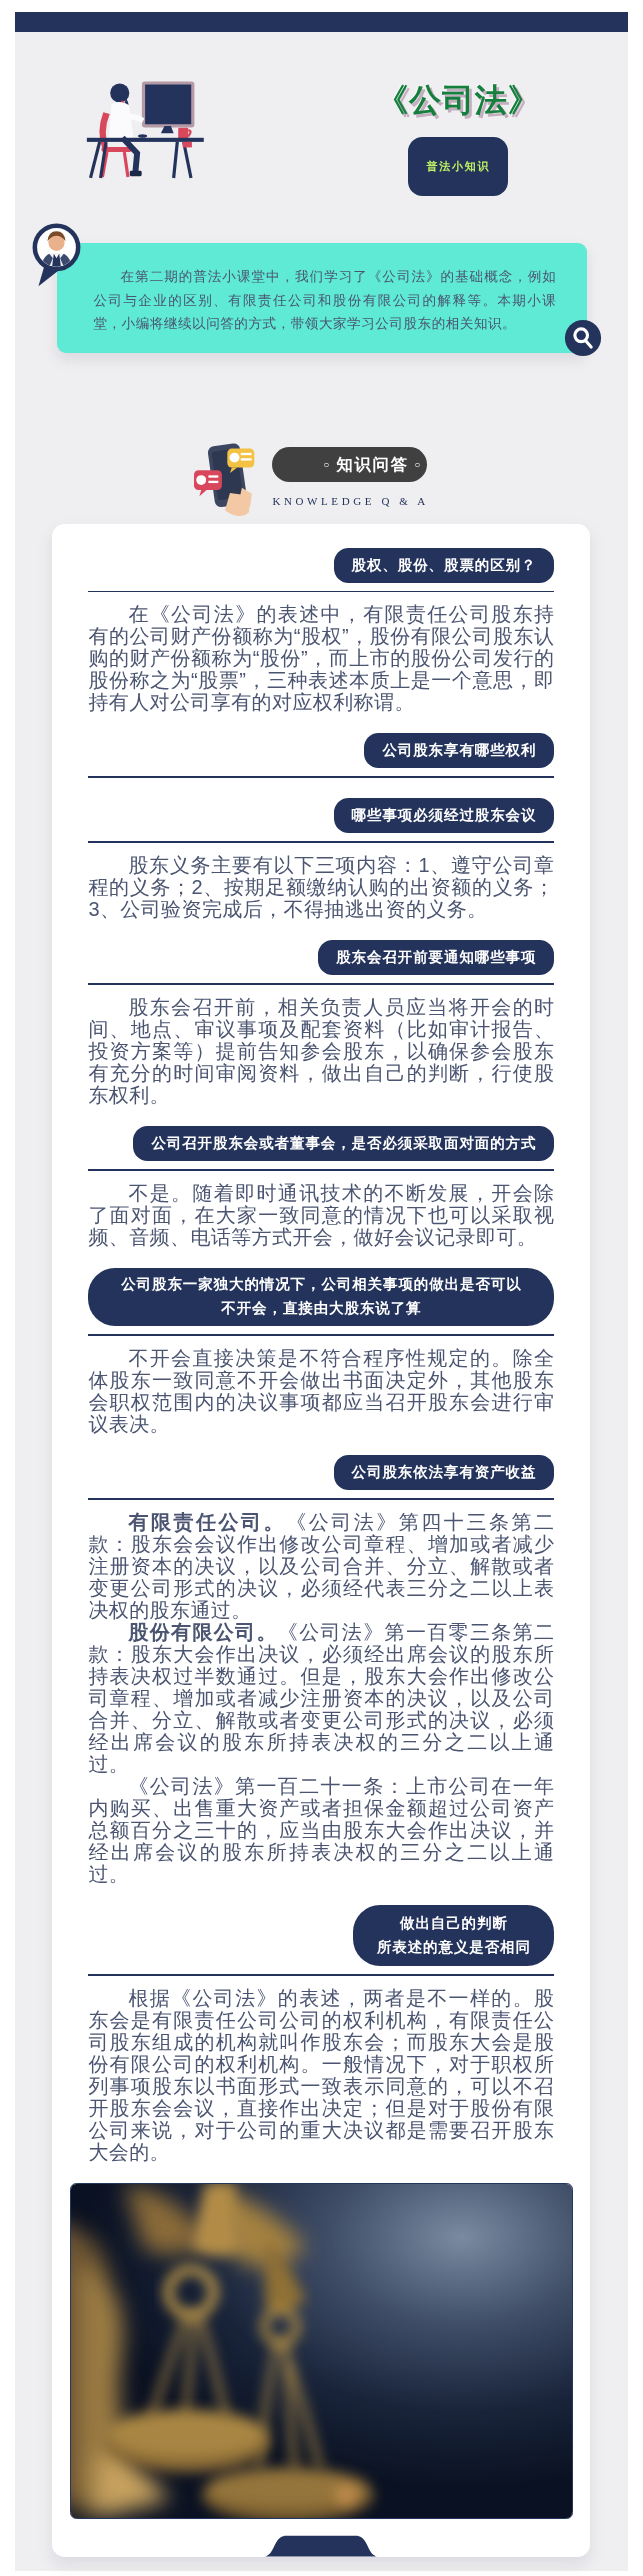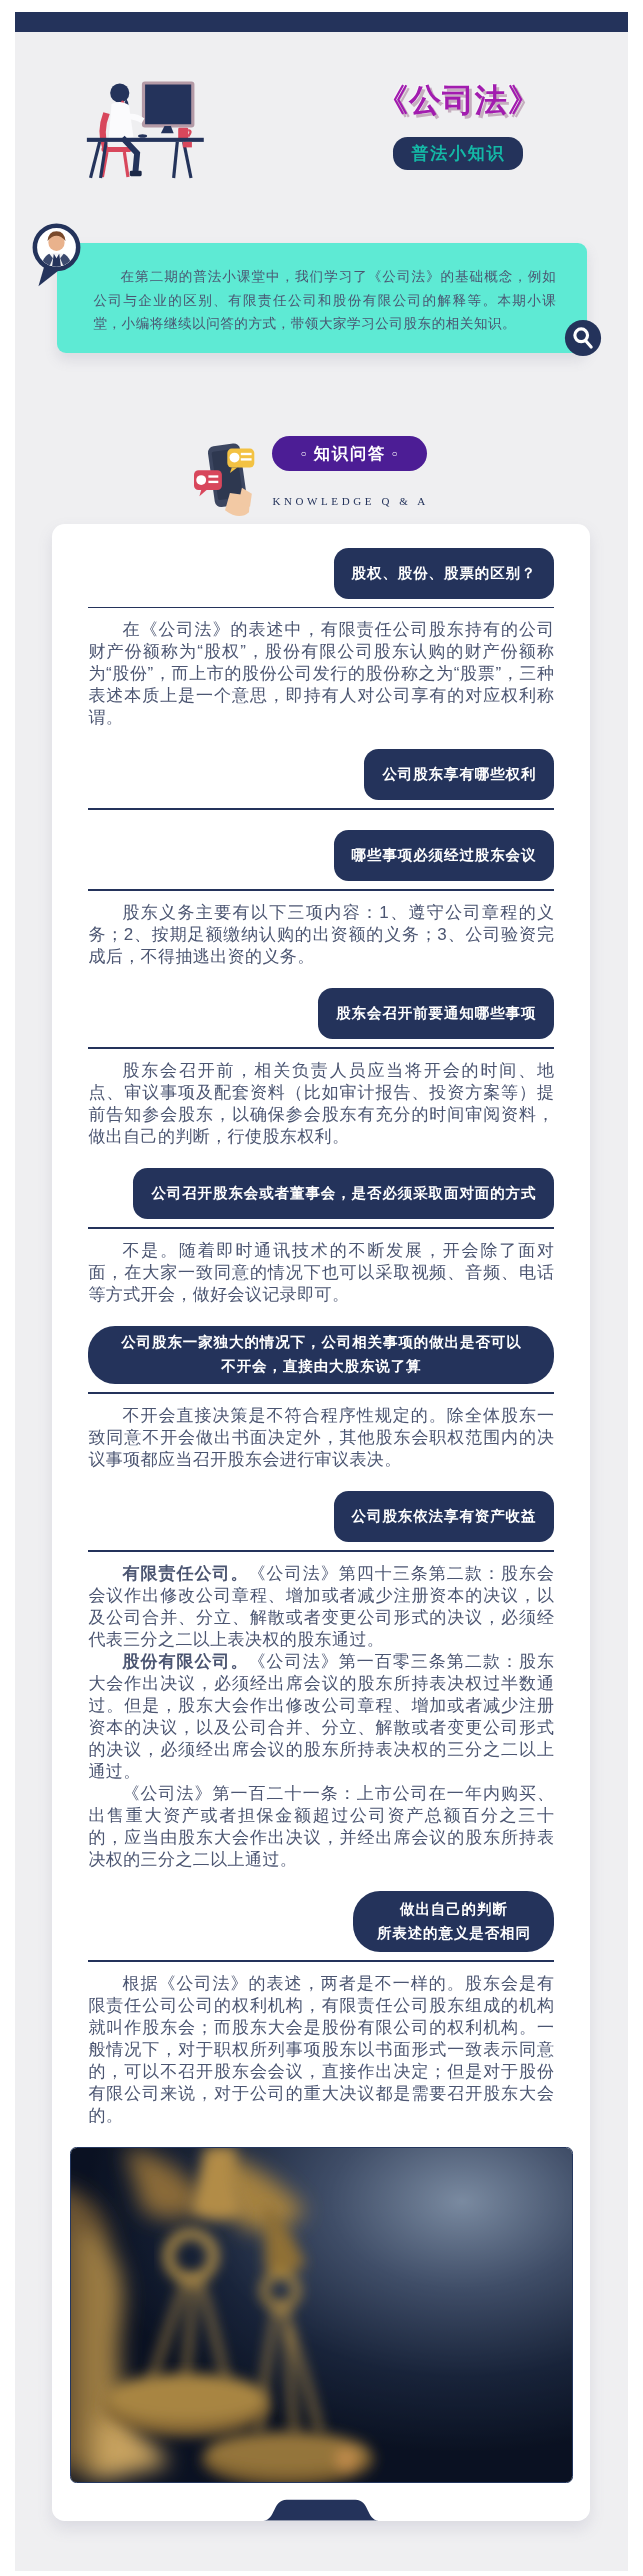--- a/index.html
+++ b/index.html
@@ -4,55 +4,55 @@
 <style>
   html,body{margin:0;padding:0;background:#ffffff;}
   body{font-family:"Liberation Sans","DejaVu Sans",sans-serif;}
   .page{position:relative;width:643px;height:2576px;background:#ffffff;overflow:hidden;margin:0 auto;}
   .topbar{position:absolute;left:15.4px;top:11.7px;width:613px;height:20px;background:#24335b;}
   .canvas{position:absolute;left:15.4px;top:32px;width:613px;height:2539px;background:#efeff1;}
 
   
   .hero-illo{position:absolute;left:60px;top:38px;width:137px;height:110px;}
   .title-block{position:absolute;left:339px;top:47px;width:208px;text-align:center;}
-  .main-title{font-size:32px;font-weight:bold;color:#a21caf;letter-spacing:0.9px;
+  .main-title{font-size:32px;font-weight:bold;color:#15803d;letter-spacing:0.9px;
     text-shadow:2.7px 2.7px 0 #c5aebf, -0.9px -0.9px 0 #f7f6f8;}
-  .badge{display:inline-block;margin-top:13.6px;background:#24335b;color:#14b8a6;
-    font-size:17px;font-weight:bold;line-height:27px;padding:3px 18px;border-radius:14.5px;letter-spacing:1.8px;}
+  .badge{display:inline-block;margin-top:13.6px;background:#24335b;color:#bef264;
+    font-size:11px;font-weight:bold;line-height:27px;padding:16px 18px;border-radius:14.5px;letter-spacing:1.8px;}
 
   
   .intro-card{position:absolute;left:42px;top:211px;width:530px;height:110px;background:#5eead4;
     border-radius:9px;box-shadow:0 6.3px 12.6px rgba(110,110,140,.16);box-sizing:border-box;
     padding:22px 31px 0 36px;}
   .intro-text{font-size:13.6px;line-height:23.5px;color:#4b5571;text-align:justify;text-indent:2em;margin:0;letter-spacing:0.5px;}
   .intro-avatar{position:absolute;left:-25px;top:-20px;width:49px;height:65px;}
   .intro-search{position:absolute;right:-14.5px;bottom:-3.6px;width:38px;height:38px;border:none;background:transparent;padding:0;cursor:pointer;}
 
   
   .qa-head{position:absolute;left:0;top:393px;width:613px;height:99px;}
   .qa-phone{position:absolute;left:179px;top:11px;width:63px;height:90px;}
-  .qa-pill{position:absolute;left:257px;top:11px;width:155px;background:#4c1d95;color:#fff;border-radius:18px;
-    text-align:center;line-height:34px;font-size:16.3px;font-weight:bold;letter-spacing:1.8px;}
+  .qa-pill{position:absolute;left:257px;top:22px;width:155px;background:#404040;color:#fff;border-radius:18px;
+    text-align:right;line-height:34px;font-size:16.3px;font-weight:bold;letter-spacing:1.8px;}
   .qa-pill .dot{font-size:10px;vertical-align:1.8px;font-weight:normal;padding:0 5.4px;}
   .qa-sub{position:absolute;left:257px;top:70px;width:155px;text-align:center;color:#24335b;
     font-family:"Liberation Serif","DejaVu Serif",serif;font-size:11px;letter-spacing:3.6px;white-space:nowrap;}
 
   
   .card{position:absolute;left:37px;top:492px;width:538px;background:#ffffff;border-radius:12.6px;
     box-shadow:0 7.2px 14.5px rgba(110,110,140,.15);box-sizing:border-box;padding:23.5px 36px 38px 36px;}
   .q-pill{display:block;margin:20px 0 0 auto;width:max-content;max-width:100%;box-sizing:border-box;
     background:#24335b;color:#ffffff;font-weight:bold;font-size:14.5px;line-height:27px;
-    padding:12px 18px;border-radius:14.5px;letter-spacing:0.9px;text-align:center;}
+    padding:4px 18px;border-radius:14.5px;letter-spacing:0.9px;text-align:center;}
   .q-pill.first{margin-top:0;}
   .q-pill.wide{width:100%;padding:5.4px 27px;line-height:23.5px;border-radius:27px;white-space:normal;}
   .q-pill.two-line{padding:6.3px 23.5px;line-height:24.4px;border-radius:27px;}
   .q-pill.two-line span{display:block;}
   .q-underline{height:1.8px;background:#24335b;margin-top:8.1px;}
   .answer{margin:11px 0 18px;}
-  .answer p{margin:0;font-size:17px;line-height:22px;color:#4b5571;text-align:justify;
+  .answer p{margin:0;font-size:20px;line-height:22px;color:#4b5571;text-align:justify;
     text-indent:2em;letter-spacing:0.4px;}
   .answer b{font-weight:bold;}
 
   .photo{width:501px;height:334px;margin:20px -18px 0;border:0.9px solid #23365e;border-radius:6.3px;
     overflow:hidden;position:relative;}
   .photo svg{display:block;}
 
   .card-tab{position:absolute;left:50%;bottom:0;transform:translateX(-50%);width:116px;height:22.6px;}
 </style>
 </head>

